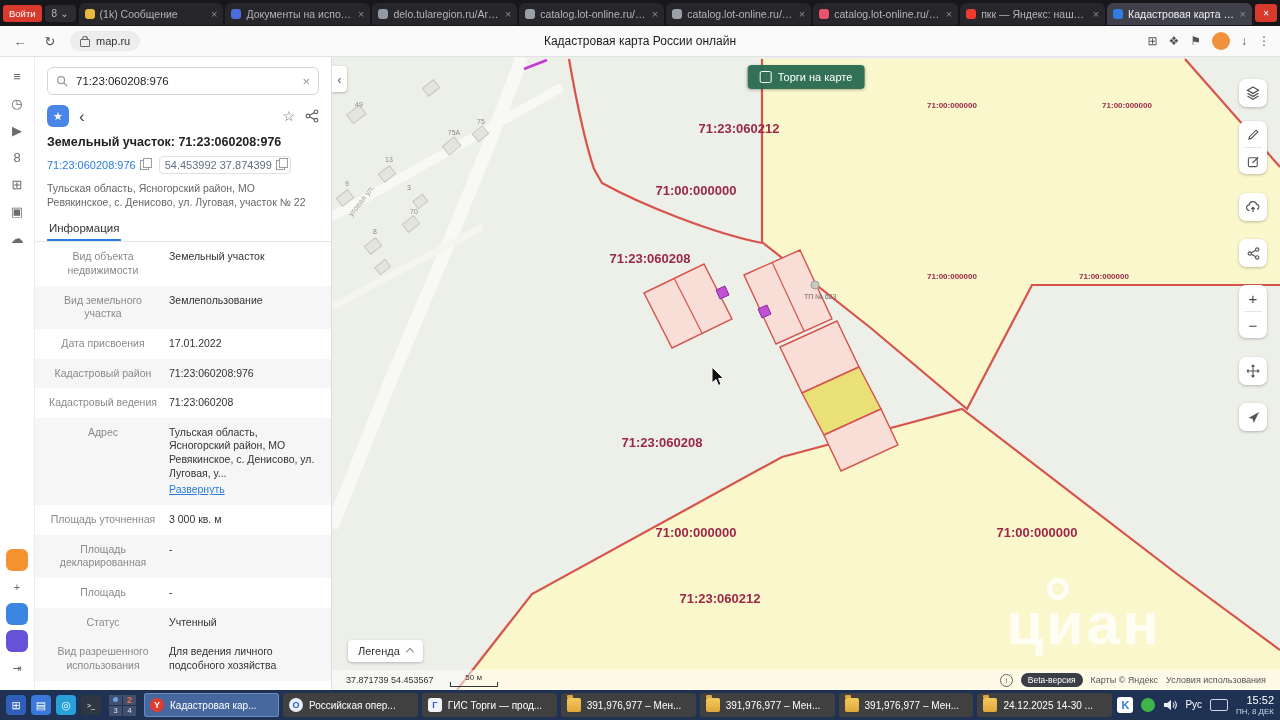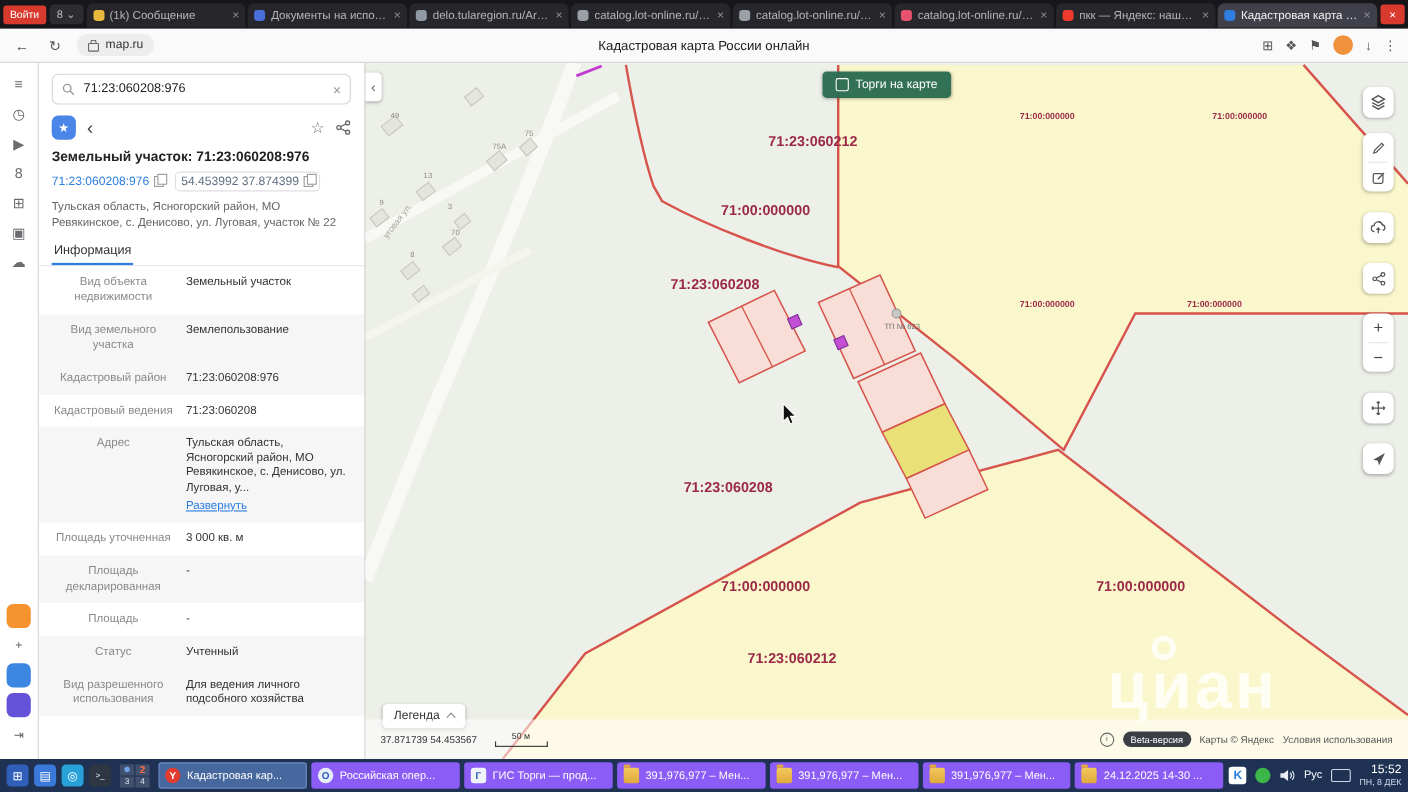--- a/index.html
+++ b/index.html
@@ -103,21 +103,21 @@
       box-shadow:0 1px 3px rgba(0,0,0,.25);display:flex;align-items:center;justify-content:center;}
   .ctl-pill{position:absolute;right:13px;width:28px;background:#fff;border-radius:7px;
       box-shadow:0 1px 3px rgba(0,0,0,.25);display:flex;flex-direction:column;align-items:center;}
   .ctl-cell{width:28px;height:26px;display:flex;align-items:center;justify-content:center;font-size:15px;color:#444;}
   .ctl-div{width:18px;height:1px;background:#e4e4e6;}
 
   .legend-btn{position:absolute;left:16px;bottom:28px;background:#fff;border-radius:4px;padding:5px 10px;
       font-size:11px;color:#333;box-shadow:0 1px 3px rgba(0,0,0,.25);display:flex;align-items:center;gap:7px;}
   .chev-up{width:5px;height:5px;border-left:1.5px solid #888;border-top:1.5px solid #888;transform:rotate(45deg);margin-top:2px;}
 
-  .statusbar{position:absolute;left:0;right:0;bottom:0;height:36px;background:rgba(255,255,255,.55);
+  .statusbar{position:absolute;left:0;right:0;bottom:0;height:20px;background:rgba(255,255,255,.55);
       display:flex;align-items:center;gap:16px;padding:0 14px;font-size:9px;color:#333;}
   .scalebar{display:flex;flex-direction:column;align-items:center;font-size:8px;color:#333;}
   .scaleline{width:46px;height:4px;border-bottom:1.5px solid #333;border-left:1.5px solid #333;border-right:1.5px solid #333;}
   .status-right{margin-left:auto;display:flex;align-items:center;gap:8px;color:#555;}
   .info-circ{width:11px;height:11px;border:1px solid #666;border-radius:50%;display:flex;align-items:center;
       justify-content:center;font-size:7px;color:#666;}
   .beta-pill{background:#3a3f46;color:#fff;border-radius:8px;padding:2px 7px;font-size:8.5px;}
 
   .cian{position:absolute;right:118px;bottom:36px;font-size:60px;font-weight:bold;color:rgba(255,255,255,.8);
       letter-spacing:3px;line-height:1;}
@@ -126,21 +126,21 @@
 
   
   #taskbar{height:30px;background:#1f3254;display:flex;align-items:center;gap:5px;padding:0 6px;flex:none;}
   .l-ic{width:20px;height:20px;border-radius:4px;display:flex;align-items:center;justify-content:center;
       color:#fff;font-size:11px;flex:none;}
   .pager{display:grid;grid-template-columns:13px 13px;grid-template-rows:10px 10px;gap:1px;flex:none;margin:0 3px;}
   .pager-cell{background:rgba(255,255,255,.15);font-size:7.5px;color:#dfe6f2;display:flex;align-items:center;justify-content:center;}
   .pager-cell.hot{color:#ff6a4a;font-weight:bold;font-size:9px;}
   .pager-dot{width:5px;height:5px;border-radius:50%;background:#6fa0e8;}
   #tasks{display:flex;gap:4px;flex:1;min-width:0;}
-  .task{flex:1 1 0;min-width:0;max-width:150px;height:24px;background:#8b5cf6;border-radius:3px;display:flex;
+  .task{flex:1 1 0;min-width:0;max-width:150px;height:24px;background:#404040;border-radius:3px;display:flex;
       align-items:center;gap:6px;padding:0 6px;color:#fff;font-size:10px;}
   .task.active{background:#47689f;box-shadow:inset 0 0 0 1px #6c8cc0;}
   .task-label{white-space:nowrap;overflow:hidden;text-overflow:ellipsis;}
   .task-ic{width:14px;height:14px;border-radius:3px;flex:none;display:flex;align-items:center;justify-content:center;
       font-size:9px;font-weight:bold;}
   .task-ic::after{content:attr(data-letter);}
   .task-ic[data-icon="y"]{background:#e03c2f;color:#fff;border-radius:50%;}
   .task-ic[data-icon="round"]{background:#e8eef8;color:#2b5fb8;border-radius:50%;}
   .task-ic[data-icon="doc"]{background:#f0f4fa;color:#2b5fb8;}
   .task-ic[data-icon="folder"]{background:linear-gradient(#f3c95c,#e0a83c);border-radius:2px;position:relative;}
@@ -348,20 +348,27 @@
           </div>
 
           <div class="info-row alt">
             <div class="info-label">Вид земельного участка</div>
             <div class="info-value">
               <span>Землепользование</span>
               
             </div>
           </div>
 
+          <div class="info-row">
+            <div class="info-label">Дата присвоения</div>
+            <div class="info-value">
+              <span>17.01.2022</span>
+              
+            </div>
+          </div>
 
           <div class="info-row alt">
             <div class="info-label">Кадастровый район</div>
             <div class="info-value">
               <span>71:23:060208:976</span>
               
             </div>
           </div>
 
           <div class="info-row">

